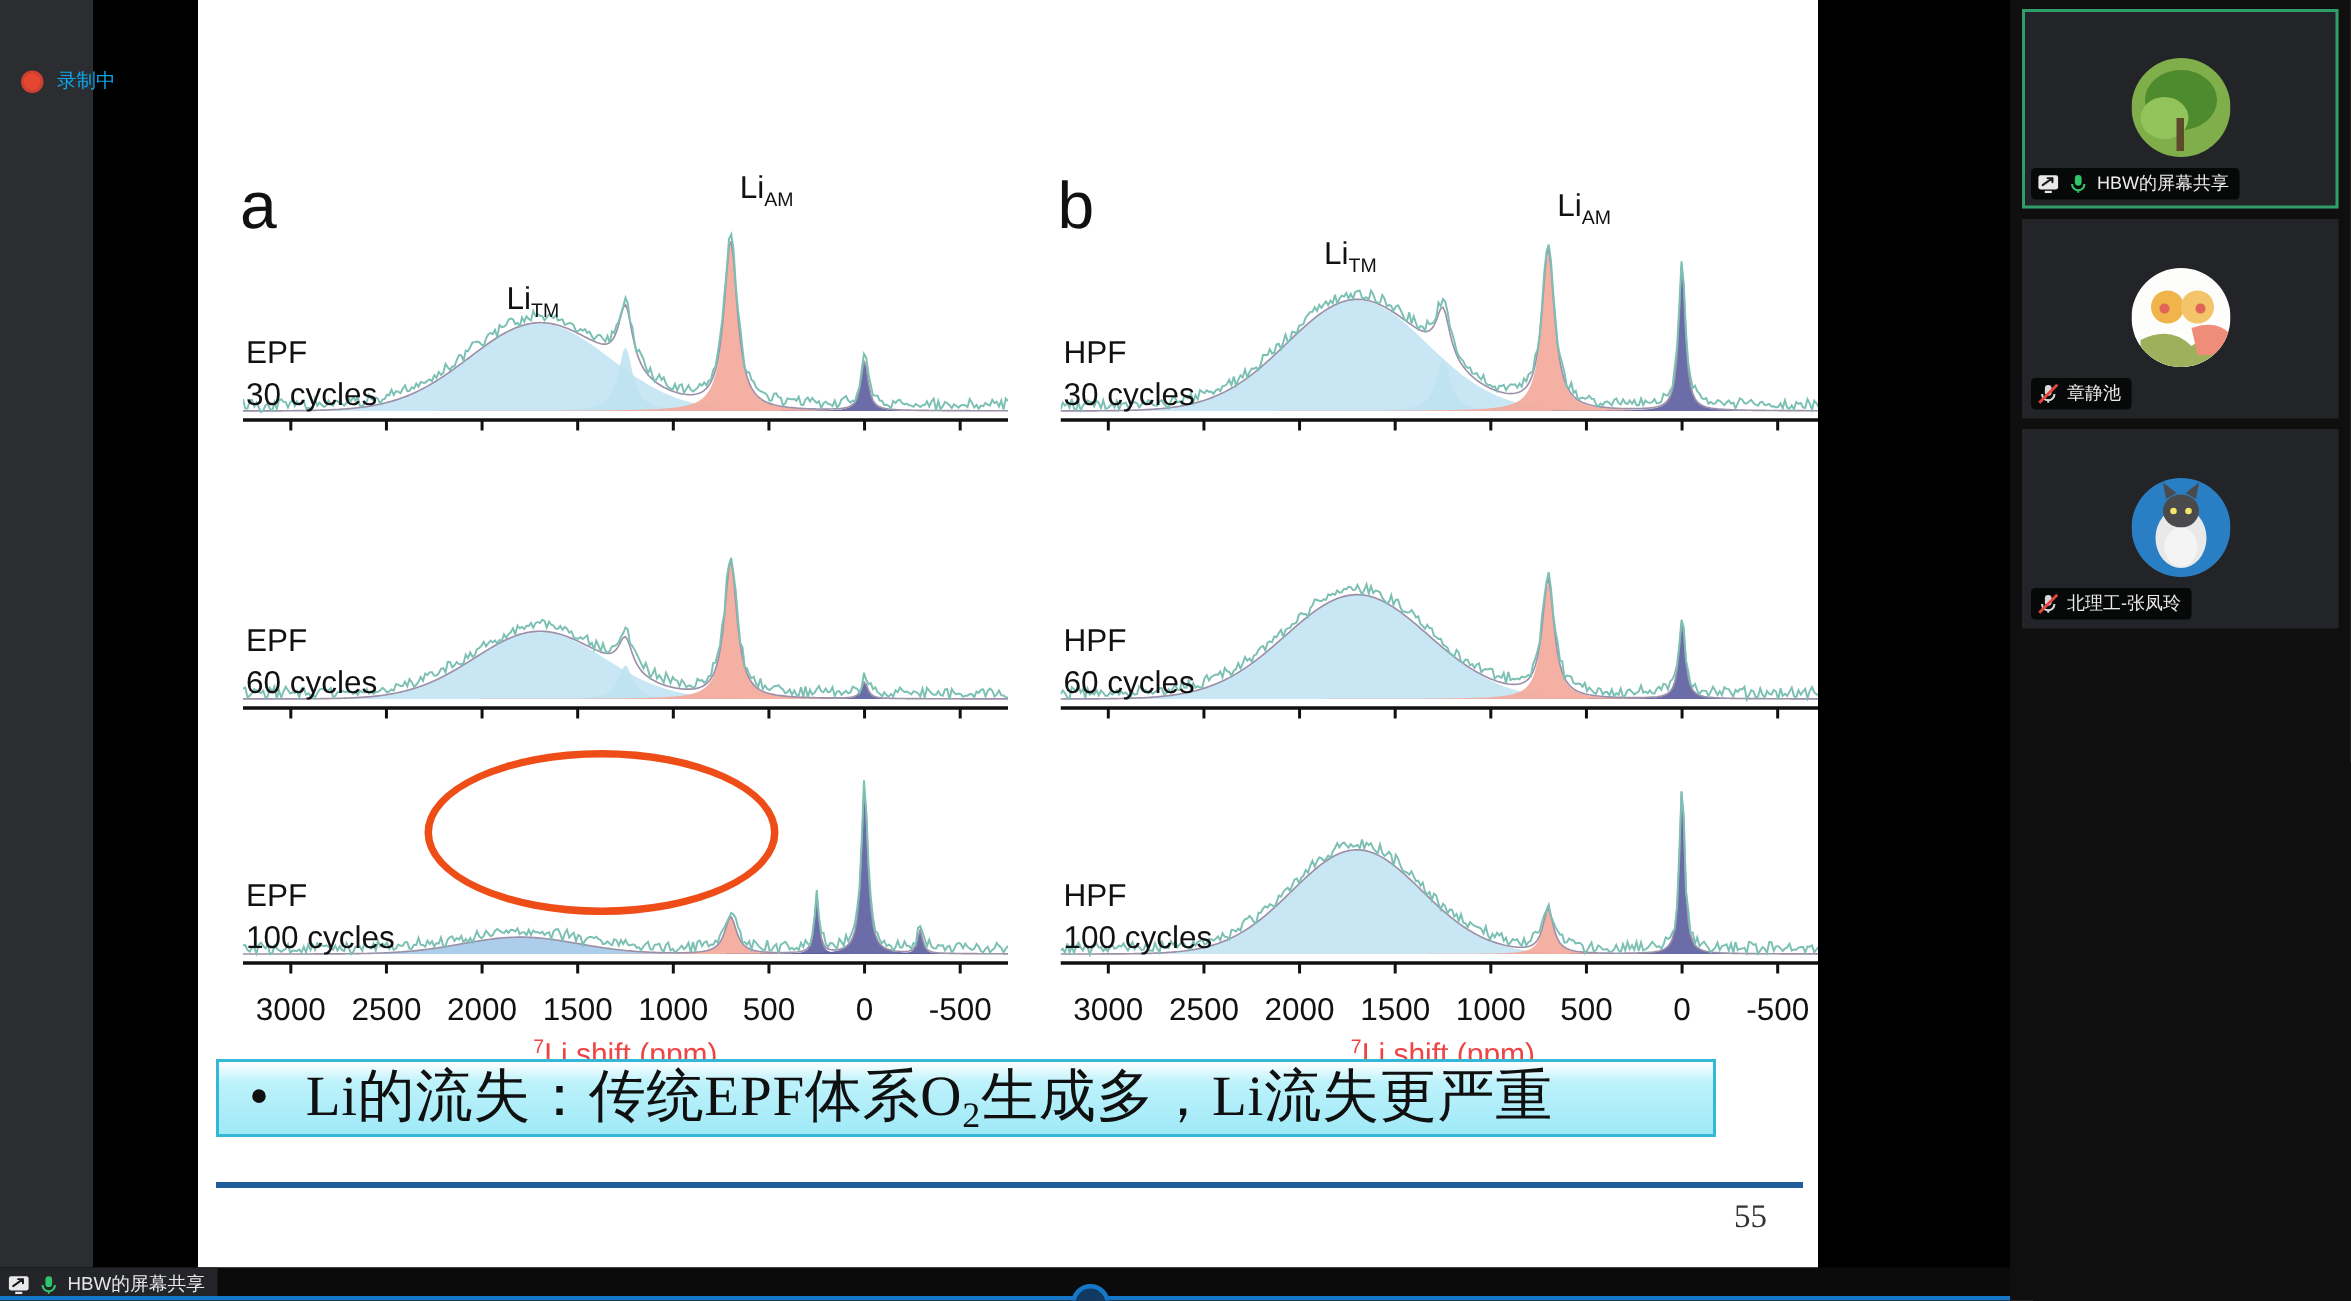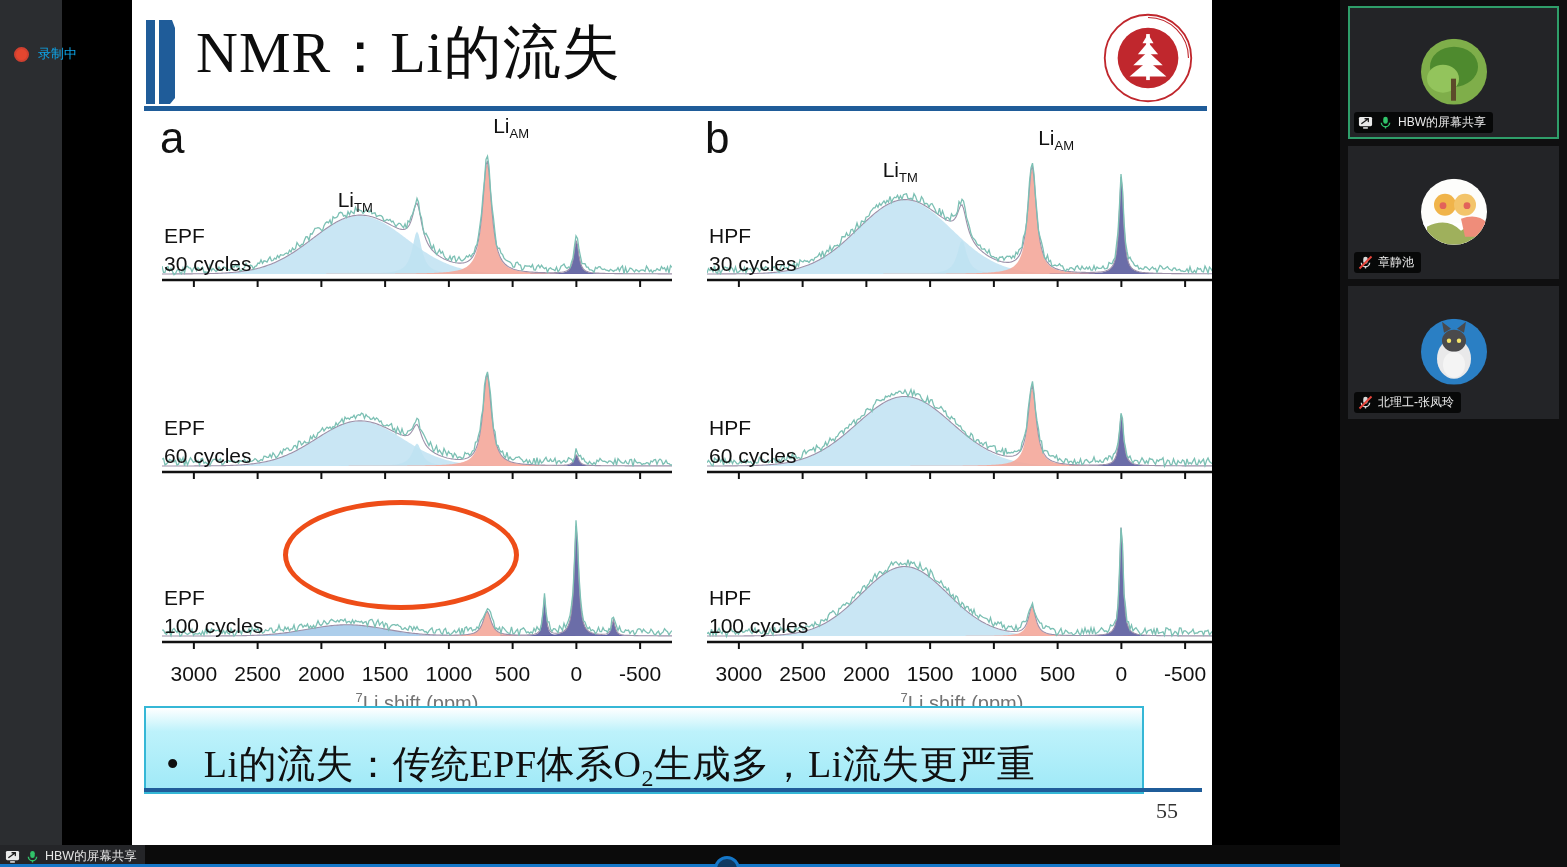--- a/index.html
+++ b/index.html
@@ -39,27 +39,27 @@
   .panel-letter{ position:absolute; left:8px; top:8px; font-size:44px;
                  color:#111; font-family:"Liberation Sans", sans-serif; line-height:1; }
   .spec{ position:absolute; left:10px; width:510px; height:170px; }
   .spec-label{ position:absolute; left:2px; top:76px; font-size:21px; color:#111;
                line-height:1.35; white-space:pre-line; z-index:4; }
   .peaklabel{ position:absolute; font-size:21px; color:#111; z-index:4; white-space:nowrap;}
   .peaklabel sub{ font-size:13px; }
   .axis-nums{ position:absolute; left:10px; width:510px; display:flex;
               font-size:21px; color:#111; }
   .axis-nums span{ position:absolute; transform:translateX(-50%); }
-  .axis-title{ position:absolute; width:510px; text-align:center; font-size:20px; color:#737373; }
+  .axis-title{ position:absolute; width:510px; text-align:center; font-size:20px; color:#ef4444; }
   .axis-title sup{ font-size:13px; }
 
   
-  .callout{ position:absolute; left:12px; top:706px; width:1000px; height:88px;
+  .callout{ position:absolute; left:12px; top:706px; width:1000px; height:52px;
             background:linear-gradient(#ffffff 0%, #bdf2fb 28%, #9fe9f7 100%);
-            border:2px solid #35b7d6; display:flex; align-items:flex-end; }
+            border:2px solid #35b7d6; display:flex; align-items:center; }
   .callout-text{ font-family:"Liberation Serif", serif; font-size:38px; color:#101010;
                  white-space:nowrap; padding-left:20px; letter-spacing:0.5px; }
   .callout-text sub{ font-size:24px; }
   .bottom-rule{ position:absolute; left:12px; top:788px; width:1058px; height:4px;
                 background:#1f5c99; }
   .page-num{ position:absolute; right:34px; top:798px; font-size:22px; color:#333;
              font-family:"Liberation Serif", serif;text-align:right; }
 
   .slide-right-black{ position:absolute; left:1212px; top:0; width:128px; height:845px;
                       background:#000; }
@@ -98,40 +98,20 @@
 
   <div class="left-strip"></div>
   <div class="left-black"></div>
   <div class="rec-wrap">
     <div class="rec-dot"></div>
     <div class="rec-label">录制中</div>
   </div>
 
   <div class="slide">
 
-    <div class="title-row">
-      <svg class="title-bar-icon" viewBox="0 0 34 88">
-        <path d="M2 2 H11 V86 H2 Z" fill="#1f5c99"></path>
-        <path d="M15 2 H28 L31 10 V80 L26 86 H15 Z" fill="#1f5c99"></path>
-      </svg>
-      <div class="title-text">NMR：Li的流失</div>
-      <div class="title-underline"></div>
-      <svg class="logo" viewBox="0 0 100 100">
-        <circle cx="50" cy="50" r="47" fill="#fff" stroke="#c0272d" stroke-width="2"></circle>
-        <circle cx="50" cy="50" r="33" fill="#c0272d"></circle>
-        <g fill="#fff">
-          <polygon points="50,24 56,34 44,34"></polygon>
-          <polygon points="50,33 61,46 39,46"></polygon>
-          <polygon points="50,43 66,58 34,58"></polygon>
-          <polygon points="50,53 70,70 30,70"></polygon>
-          <rect x="48" y="24" width="4" height="50"></rect>
-        </g>
-        <path d="M50 6 A44 44 0 0 1 94 50" fill="none" stroke="#c0272d" stroke-width="1.2"></path>
-      </svg>
-    </div>
 
     <div class="figure">
       <div class="panel panel-a">
         <div class="panel-letter">a</div>
       <div class="spec" style="top: 38px;">
             <svg viewBox="0 0 510 152" width="510" height="152" style="position: absolute; left: 0px; top: 0px;">
               <polygon points="0,128 0.0,127.99 1.5,127.99 3.0,127.99 4.5,127.99 6.0,127.99 7.5,127.98 9.0,127.98 10.5,127.98 12.0,127.98 13.5,127.97 15.0,127.97 16.5,127.97 18.0,127.96 19.5,127.96 21.0,127.95 22.5,127.95 24.0,127.94 25.5,127.93 27.0,127.92 28.5,127.91 30.0,127.90 31.5,127.89 33.0,127.88 34.5,127.86 36.0,127.85 37.5,127.83 39.0,127.81 40.5,127.79 42.0,127.76 43.5,127.74 45.0,127.71 46.5,127.68 48.0,127.64 49.5,127.60 51.0,127.56 52.5,127.52 54.0,127.47 55.5,127.41 57.0,127.35 58.5,127.29 60.0,127.22 61.5,127.14 63.0,127.06 64.5,126.97 66.0,126.87 67.5,126.76 69.0,126.65 70.5,126.53 72.0,126.39 73.5,126.25 75.0,126.10 76.5,125.93 78.0,125.75 79.5,125.56 81.0,125.36 82.5,125.14 84.0,124.91 85.5,124.66 87.0,124.40 88.5,124.12 90.0,123.82 91.5,123.51 93.0,123.17 94.5,122.82 96.0,122.44 97.5,122.05 99.0,121.63 100.5,121.19 102.0,120.73 103.5,120.24 105.0,119.73 106.5,119.19 108.0,118.63 109.5,118.05 111.0,117.44 112.5,116.80 114.0,116.13 115.5,115.44 117.0,114.73 118.5,113.98 120.0,113.21 121.5,112.42 123.0,111.59 124.5,110.75 126.0,109.87 127.5,108.97 129.0,108.05 130.5,107.10 132.0,106.14 133.5,105.15 135.0,104.14 136.5,103.11 138.0,102.06 139.5,101.00 141.0,99.92 142.5,98.83 144.0,97.72 145.5,96.61 147.0,95.49 148.5,94.37 150.0,93.24 151.5,92.11 153.0,90.98 154.5,89.85 156.0,88.73 157.5,87.62 159.0,86.52 160.5,85.44 162.0,84.37 163.5,83.31 165.0,82.28 166.5,81.28 168.0,80.30 169.5,79.35 171.0,78.43 172.5,77.55 174.0,76.70 175.5,75.90 177.0,75.13 178.5,74.41 180.0,73.73 181.5,73.11 183.0,72.53 184.5,72.00 186.0,71.52 187.5,71.10 189.0,70.74 190.5,70.43 192.0,70.18 193.5,69.99 195.0,69.85 196.5,69.78 198.0,69.76 199.5,69.81 201.0,69.91 202.5,70.07 204.0,70.30 205.5,70.58 207.0,70.91 208.5,71.31 210.0,71.75 211.5,72.26 213.0,72.81 214.5,73.41 216.0,74.07 217.5,74.77 219.0,75.51 220.5,76.30 222.0,77.12 223.5,77.99 225.0,78.89 226.5,79.82 228.0,80.79 229.5,81.78 231.0,82.80 232.5,83.84 234.0,84.90 235.5,85.98 237.0,87.07 238.5,88.18 240.0,89.29 241.5,90.41 243.0,91.54 244.5,92.67 246.0,93.80 247.5,94.93 249.0,96.05 250.5,97.17 252.0,98.28 253.5,99.37 255.0,100.46 256.5,101.53 258.0,102.59 259.5,103.62 261.0,104.64 262.5,105.64 264.0,106.62 265.5,107.58 267.0,108.51 268.5,109.43 270.0,110.31 271.5,111.17 273.0,112.01 274.5,112.82 276.0,113.60 277.5,114.36 279.0,115.09 280.5,115.79 282.0,116.47 283.5,117.12 285.0,117.74 286.5,118.34 288.0,118.92 289.5,119.46 291.0,119.99 292.5,120.49 294.0,120.96 295.5,121.41 297.0,121.84 298.5,122.25 300.0,122.63 301.5,123.00 303.0,123.34 304.5,123.67 306.0,123.97 307.5,124.26 309.0,124.54 310.5,124.79 312.0,125.03 313.5,125.25 315.0,125.46 316.5,125.66 318.0,125.84 319.5,126.02 321.0,126.17 322.5,126.32 324.0,126.46 325.5,126.59 327.0,126.71 328.5,126.82 330.0,126.92 331.5,127.01 333.0,127.10 334.5,127.18 336.0,127.25 337.5,127.32 339.0,127.38 340.5,127.44 342.0,127.49 343.5,127.54 345.0,127.58 346.5,127.62 348.0,127.66 349.5,127.69 351.0,127.72 352.5,127.75 354.0,127.78 355.5,127.80 357.0,127.82 358.5,127.84 360.0,127.86 361.5,127.87 363.0,127.88 364.5,127.90 366.0,127.91 367.5,127.92 369.0,127.93 370.5,127.94 372.0,127.94 373.5,127.95 375.0,127.95 376.5,127.96 378.0,127.96 379.5,127.97 381.0,127.97 382.5,127.98 384.0,127.98 385.5,127.98 387.0,127.98 388.5,127.99 390.0,127.99 391.5,127.99 393.0,127.99 394.5,127.99 396.0,127.99 397.5,127.99 399.0,127.99 400.5,128.00 402.0,128.00 403.5,128.00 405.0,128.00 406.5,128.00 408.0,128.00 409.5,128.00 411.0,128.00 412.5,128.00 414.0,128.00 415.5,128.00 417.0,128.00 418.5,128.00 420.0,128.00 421.5,128.00 423.0,128.00 424.5,128.00 426.0,128.00 427.5,128.00 429.0,128.00 430.5,128.00 432.0,128.00 433.5,128.00 435.0,128.00 436.5,128.00 438.0,128.00 439.5,128.00 441.0,128.00 442.5,128.00 444.0,128.00 445.5,128.00 447.0,128.00 448.5,128.00 450.0,128.00 451.5,128.00 453.0,128.00 454.5,128.00 456.0,128.00 457.5,128.00 459.0,128.00 460.5,128.00 462.0,128.00 463.5,128.00 465.0,128.00 466.5,128.00 468.0,128.00 469.5,128.00 471.0,128.00 472.5,128.00 474.0,128.00 475.5,128.00 477.0,128.00 478.5,128.00 480.0,128.00 481.5,128.00 483.0,128.00 484.5,128.00 486.0,128.00 487.5,128.00 489.0,128.00 490.5,128.00 492.0,128.00 493.5,128.00 495.0,128.00 496.5,128.00 498.0,128.00 499.5,128.00 501.0,128.00 502.5,128.00 504.0,128.00 505.5,128.00 507.0,128.00 508.5,128.00 510.0,128.00 510,128" fill="#bfe2f2" fill-opacity="0.85"></polygon>
               <polygon points="0,128 0.0,127.98 1.5,127.98 3.0,127.98 4.5,127.98 6.0,127.98 7.5,127.98 9.0,127.98 10.5,127.98 12.0,127.98 13.5,127.98 15.0,127.98 16.5,127.98 18.0,127.98 19.5,127.97 21.0,127.97 22.5,127.97 24.0,127.97 25.5,127.97 27.0,127.97 28.5,127.97 30.0,127.97 31.5,127.97 33.0,127.97 34.5,127.97 36.0,127.97 37.5,127.97 39.0,127.97 40.5,127.97 42.0,127.97 43.5,127.97 45.0,127.97 46.5,127.97 48.0,127.97 49.5,127.97 51.0,127.97 52.5,127.97 54.0,127.97 55.5,127.96 57.0,127.96 58.5,127.96 60.0,127.96 61.5,127.96 63.0,127.96 64.5,127.96 66.0,127.96 67.5,127.96 69.0,127.96 70.5,127.96 72.0,127.96 73.5,127.96 75.0,127.96 76.5,127.96 78.0,127.96 79.5,127.95 81.0,127.95 82.5,127.95 84.0,127.95 85.5,127.95 87.0,127.95 88.5,127.95 90.0,127.95 91.5,127.95 93.0,127.95 94.5,127.95 96.0,127.94 97.5,127.94 99.0,127.94 100.5,127.94 102.0,127.94 103.5,127.94 105.0,127.94 106.5,127.94 108.0,127.94 109.5,127.93 111.0,127.93 112.5,127.93 114.0,127.93 115.5,127.93 117.0,127.93 118.5,127.92 120.0,127.92 121.5,127.92 123.0,127.92 124.5,127.92 126.0,127.92 127.5,127.91 129.0,127.91 130.5,127.91 132.0,127.91 133.5,127.91 135.0,127.90 136.5,127.90 138.0,127.90 139.5,127.90 141.0,127.89 142.5,127.89 144.0,127.89 145.5,127.88 147.0,127.88 148.5,127.88 150.0,127.87 151.5,127.87 153.0,127.87 154.5,127.86 156.0,127.86 157.5,127.85 159.0,127.85 160.5,127.84 162.0,127.84 163.5,127.83 165.0,127.83 166.5,127.82 168.0,127.82 169.5,127.81 171.0,127.80 172.5,127.80 174.0,127.79 175.5,127.78 177.0,127.77 178.5,127.76 180.0,127.75 181.5,127.74 183.0,127.73 184.5,127.72 186.0,127.71 187.5,127.69 189.0,127.68 190.5,127.67 192.0,127.65 193.5,127.63 195.0,127.61 196.5,127.59 198.0,127.57 199.5,127.55 201.0,127.52 202.5,127.50 204.0,127.47 205.5,127.44 207.0,127.40 208.5,127.36 210.0,127.32 211.5,127.27 213.0,127.22 214.5,127.16 216.0,127.10 217.5,127.03 219.0,126.95 220.5,126.85 222.0,126.75 223.5,126.63 225.0,126.50 226.5,126.34 228.0,126.16 229.5,125.95 231.0,125.70 232.5,125.40 234.0,125.04 235.5,124.61 237.0,124.07 238.5,123.41 240.0,122.57 241.5,121.49 243.0,120.08 244.5,118.21 246.0,115.70 247.5,112.29 249.0,107.67 250.5,101.65 252.0,94.58 253.5,88.16 255.0,85.44 256.5,88.16 258.0,94.58 259.5,101.65 261.0,107.67 262.5,112.29 264.0,115.70 265.5,118.21 267.0,120.08 268.5,121.49 270.0,122.57 271.5,123.41 273.0,124.07 274.5,124.61 276.0,125.04 277.5,125.40 279.0,125.70 280.5,125.95 282.0,126.16 283.5,126.34 285.0,126.50 286.5,126.63 288.0,126.75 289.5,126.85 291.0,126.95 292.5,127.03 294.0,127.10 295.5,127.16 297.0,127.22 298.5,127.27 300.0,127.32 301.5,127.36 303.0,127.40 304.5,127.44 306.0,127.47 307.5,127.50 309.0,127.52 310.5,127.55 312.0,127.57 313.5,127.59 315.0,127.61 316.5,127.63 318.0,127.65 319.5,127.67 321.0,127.68 322.5,127.69 324.0,127.71 325.5,127.72 327.0,127.73 328.5,127.74 330.0,127.75 331.5,127.76 333.0,127.77 334.5,127.78 336.0,127.79 337.5,127.80 339.0,127.80 340.5,127.81 342.0,127.82 343.5,127.82 345.0,127.83 346.5,127.83 348.0,127.84 349.5,127.84 351.0,127.85 352.5,127.85 354.0,127.86 355.5,127.86 357.0,127.87 358.5,127.87 360.0,127.87 361.5,127.88 363.0,127.88 364.5,127.88 366.0,127.89 367.5,127.89 369.0,127.89 370.5,127.90 372.0,127.90 373.5,127.90 375.0,127.90 376.5,127.91 378.0,127.91 379.5,127.91 381.0,127.91 382.5,127.91 384.0,127.92 385.5,127.92 387.0,127.92 388.5,127.92 390.0,127.92 391.5,127.92 393.0,127.93 394.5,127.93 396.0,127.93 397.5,127.93 399.0,127.93 400.5,127.93 402.0,127.94 403.5,127.94 405.0,127.94 406.5,127.94 408.0,127.94 409.5,127.94 411.0,127.94 412.5,127.94 414.0,127.94 415.5,127.95 417.0,127.95 418.5,127.95 420.0,127.95 421.5,127.95 423.0,127.95 424.5,127.95 426.0,127.95 427.5,127.95 429.0,127.95 430.5,127.95 432.0,127.96 433.5,127.96 435.0,127.96 436.5,127.96 438.0,127.96 439.5,127.96 441.0,127.96 442.5,127.96 444.0,127.96 445.5,127.96 447.0,127.96 448.5,127.96 450.0,127.96 451.5,127.96 453.0,127.96 454.5,127.96 456.0,127.97 457.5,127.97 459.0,127.97 460.5,127.97 462.0,127.97 463.5,127.97 465.0,127.97 466.5,127.97 468.0,127.97 469.5,127.97 471.0,127.97 472.5,127.97 474.0,127.97 475.5,127.97 477.0,127.97 478.5,127.97 480.0,127.97 481.5,127.97 483.0,127.97 484.5,127.97 486.0,127.97 487.5,127.97 489.0,127.97 490.5,127.97 492.0,127.98 493.5,127.98 495.0,127.98 496.5,127.98 498.0,127.98 499.5,127.98 501.0,127.98 502.5,127.98 504.0,127.98 505.5,127.98 507.0,127.98 508.5,127.98 510.0,127.98 510,128" fill="#bfe2f2" fill-opacity="0.9"></polygon>
               <polygon points="0,128 0.0,127.97 1.5,127.97 3.0,127.97 4.5,127.97 6.0,127.97 7.5,127.97 9.0,127.97 10.5,127.97 12.0,127.97 13.5,127.97 15.0,127.97 16.5,127.97 18.0,127.97 19.5,127.97 21.0,127.97 22.5,127.96 24.0,127.96 25.5,127.96 27.0,127.96 28.5,127.96 30.0,127.96 31.5,127.96 33.0,127.96 34.5,127.96 36.0,127.96 37.5,127.96 39.0,127.96 40.5,127.96 42.0,127.96 43.5,127.96 45.0,127.96 46.5,127.96 48.0,127.96 49.5,127.96 51.0,127.96 52.5,127.96 54.0,127.96 55.5,127.96 57.0,127.96 58.5,127.95 60.0,127.95 61.5,127.95 63.0,127.95 64.5,127.95 66.0,127.95 67.5,127.95 69.0,127.95 70.5,127.95 72.0,127.95 73.5,127.95 75.0,127.95 76.5,127.95 78.0,127.95 79.5,127.95 81.0,127.95 82.5,127.95 84.0,127.94 85.5,127.94 87.0,127.94 88.5,127.94 90.0,127.94 91.5,127.94 93.0,127.94 94.5,127.94 96.0,127.94 97.5,127.94 99.0,127.94 100.5,127.94 102.0,127.94 103.5,127.93 105.0,127.93 106.5,127.93 108.0,127.93 109.5,127.93 111.0,127.93 112.5,127.93 114.0,127.93 115.5,127.93 117.0,127.93 118.5,127.92 120.0,127.92 121.5,127.92 123.0,127.92 124.5,127.92 126.0,127.92 127.5,127.92 129.0,127.92 130.5,127.92 132.0,127.91 133.5,127.91 135.0,127.91 136.5,127.91 138.0,127.91 139.5,127.91 141.0,127.91 142.5,127.90 144.0,127.90 145.5,127.90 147.0,127.90 148.5,127.90 150.0,127.90 151.5,127.89 153.0,127.89 154.5,127.89 156.0,127.89 157.5,127.89 159.0,127.88 160.5,127.88 162.0,127.88 163.5,127.88 165.0,127.87 166.5,127.87 168.0,127.87 169.5,127.87 171.0,127.86 172.5,127.86 174.0,127.86 175.5,127.86 177.0,127.85 178.5,127.85 180.0,127.85 181.5,127.84 183.0,127.84 184.5,127.84 186.0,127.83 187.5,127.83 189.0,127.83 190.5,127.82 192.0,127.82 193.5,127.81 195.0,127.81 196.5,127.81 198.0,127.80 199.5,127.80 201.0,127.79 202.5,127.79 204.0,127.78 205.5,127.78 207.0,127.77 208.5,127.76 210.0,127.76 211.5,127.75 213.0,127.75 214.5,127.74 216.0,127.73 217.5,127.72 219.0,127.72 220.5,127.71 222.0,127.70 223.5,127.69 225.0,127.68 226.5,127.67 228.0,127.66 229.5,127.65 231.0,127.64 232.5,127.63 234.0,127.61 235.5,127.60 237.0,127.59 238.5,127.57 240.0,127.56 241.5,127.54 243.0,127.53 244.5,127.51 246.0,127.49 247.5,127.47 249.0,127.45 250.5,127.43 252.0,127.40 253.5,127.38 255.0,127.35 256.5,127.32 258.0,127.29 259.5,127.26 261.0,127.22 262.5,127.19 264.0,127.15 265.5,127.10 267.0,127.06 268.5,127.01 270.0,126.95 271.5,126.89 273.0,126.83 274.5,126.76 276.0,126.68 277.5,126.60 279.0,126.51 280.5,126.41 282.0,126.30 283.5,126.18 285.0,126.04 286.5,125.89 288.0,125.72 289.5,125.53 291.0,125.31 292.5,125.06 294.0,124.78 295.5,124.46 297.0,124.08 298.5,123.65 300.0,123.13 301.5,122.53 303.0,121.80 304.5,120.93 306.0,119.86 307.5,118.53 309.0,116.87 310.5,114.76 312.0,112.02 313.5,108.39 315.0,103.52 316.5,96.84 318.0,87.57 319.5,74.75 321.0,57.71 322.5,37.70 324.0,20.73 325.5,16.55 327.0,28.23 328.5,47.84 330.0,66.76 331.5,81.67 333.0,92.59 334.5,100.45 336.0,106.14 337.5,110.34 339.0,113.48 340.5,115.88 342.0,117.75 343.5,119.23 345.0,120.42 346.5,121.39 348.0,122.18 349.5,122.84 351.0,123.40 352.5,123.87 354.0,124.28 355.5,124.62 357.0,124.93 358.5,125.19 360.0,125.42 361.5,125.62 363.0,125.80 364.5,125.97 366.0,126.11 367.5,126.24 369.0,126.36 370.5,126.46 372.0,126.56 373.5,126.64 375.0,126.72 376.5,126.80 378.0,126.86 379.5,126.92 381.0,126.98 382.5,127.03 384.0,127.08 385.5,127.13 387.0,127.17 388.5,127.21 390.0,127.24 391.5,127.28 393.0,127.31 394.5,127.34 396.0,127.36 397.5,127.39 399.0,127.41 400.5,127.44 402.0,127.46 403.5,127.48 405.0,127.50 406.5,127.52 408.0,127.53 409.5,127.55 411.0,127.57 412.5,127.58 414.0,127.59 415.5,127.61 417.0,127.62 418.5,127.63 420.0,127.64 421.5,127.66 423.0,127.67 424.5,127.68 426.0,127.69 427.5,127.69 429.0,127.70 430.5,127.71 432.0,127.72 433.5,127.73 435.0,127.73 436.5,127.74 438.0,127.75 439.5,127.76 441.0,127.76 442.5,127.77 444.0,127.77 445.5,127.78 447.0,127.78 448.5,127.79 450.0,127.79 451.5,127.80 453.0,127.80 454.5,127.81 456.0,127.81 457.5,127.82 459.0,127.82 460.5,127.83 462.0,127.83 463.5,127.83 465.0,127.84 466.5,127.84 468.0,127.84 469.5,127.85 471.0,127.85 472.5,127.85 474.0,127.86 475.5,127.86 477.0,127.86 478.5,127.86 480.0,127.87 481.5,127.87 483.0,127.87 484.5,127.87 486.0,127.88 487.5,127.88 489.0,127.88 490.5,127.88 492.0,127.88 493.5,127.89 495.0,127.89 496.5,127.89 498.0,127.89 499.5,127.89 501.0,127.90 502.5,127.90 504.0,127.90 505.5,127.90 507.0,127.90 508.5,127.90 510.0,127.91 510,128" fill="#f4a79a" fill-opacity="0.9"></polygon>
               <polygon points="0,128 0.0,128.00 1.5,128.00 3.0,128.00 4.5,128.00 6.0,128.00 7.5,128.00 9.0,128.00 10.5,128.00 12.0,128.00 13.5,128.00 15.0,128.00 16.5,128.00 18.0,128.00 19.5,128.00 21.0,128.00 22.5,128.00 24.0,128.00 25.5,128.00 27.0,128.00 28.5,128.00 30.0,128.00 31.5,128.00 33.0,128.00 34.5,128.00 36.0,128.00 37.5,128.00 39.0,128.00 40.5,128.00 42.0,128.00 43.5,128.00 45.0,128.00 46.5,128.00 48.0,128.00 49.5,128.00 51.0,128.00 52.5,128.00 54.0,128.00 55.5,128.00 57.0,128.00 58.5,128.00 60.0,128.00 61.5,128.00 63.0,128.00 64.5,128.00 66.0,128.00 67.5,128.00 69.0,128.00 70.5,128.00 72.0,128.00 73.5,128.00 75.0,128.00 76.5,128.00 78.0,128.00 79.5,128.00 81.0,128.00 82.5,128.00 84.0,128.00 85.5,128.00 87.0,128.00 88.5,128.00 90.0,128.00 91.5,128.00 93.0,128.00 94.5,128.00 96.0,128.00 97.5,128.00 99.0,128.00 100.5,128.00 102.0,128.00 103.5,128.00 105.0,128.00 106.5,128.00 108.0,128.00 109.5,128.00 111.0,128.00 112.5,128.00 114.0,128.00 115.5,128.00 117.0,128.00 118.5,128.00 120.0,128.00 121.5,128.00 123.0,128.00 124.5,128.00 126.0,128.00 127.5,128.00 129.0,128.00 130.5,128.00 132.0,128.00 133.5,128.00 135.0,128.00 136.5,128.00 138.0,128.00 139.5,128.00 141.0,128.00 142.5,128.00 144.0,128.00 145.5,128.00 147.0,128.00 148.5,128.00 150.0,128.00 151.5,128.00 153.0,128.00 154.5,128.00 156.0,128.00 157.5,128.00 159.0,128.00 160.5,128.00 162.0,128.00 163.5,128.00 165.0,128.00 166.5,128.00 168.0,128.00 169.5,128.00 171.0,128.00 172.5,128.00 174.0,128.00 175.5,128.00 177.0,128.00 178.5,128.00 180.0,128.00 181.5,128.00 183.0,128.00 184.5,127.99 186.0,127.99 187.5,127.99 189.0,127.99 190.5,127.99 192.0,127.99 193.5,127.99 195.0,127.99 196.5,127.99 198.0,127.99 199.5,127.99 201.0,127.99 202.5,127.99 204.0,127.99 205.5,127.99 207.0,127.99 208.5,127.99 210.0,127.99 211.5,127.99 213.0,127.99 214.5,127.99 216.0,127.99 217.5,127.99 219.0,127.99 220.5,127.99 222.0,127.99 223.5,127.99 225.0,127.99 226.5,127.99 228.0,127.99 229.5,127.99 231.0,127.99 232.5,127.99 234.0,127.99 235.5,127.99 237.0,127.99 238.5,127.99 240.0,127.99 241.5,127.99 243.0,127.99 244.5,127.99 246.0,127.99 247.5,127.99 249.0,127.99 250.5,127.99 252.0,127.99 253.5,127.99 255.0,127.99 256.5,127.99 258.0,127.99 259.5,127.99 261.0,127.99 262.5,127.99 264.0,127.99 265.5,127.99 267.0,127.99 268.5,127.99 270.0,127.99 271.5,127.99 273.0,127.99 274.5,127.99 276.0,127.99 277.5,127.99 279.0,127.99 280.5,127.99 282.0,127.98 283.5,127.98 285.0,127.98 286.5,127.98 288.0,127.98 289.5,127.98 291.0,127.98 292.5,127.98 294.0,127.98 295.5,127.98 297.0,127.98 298.5,127.98 300.0,127.98 301.5,127.98 303.0,127.98 304.5,127.98 306.0,127.98 307.5,127.98 309.0,127.98 310.5,127.98 312.0,127.97 313.5,127.97 315.0,127.97 316.5,127.97 318.0,127.97 319.5,127.97 321.0,127.97 322.5,127.97 324.0,127.97 325.5,127.97 327.0,127.97 328.5,127.96 330.0,127.96 331.5,127.96 333.0,127.96 334.5,127.96 336.0,127.96 337.5,127.96 339.0,127.95 340.5,127.95 342.0,127.95 343.5,127.95 345.0,127.95 346.5,127.94 348.0,127.94 349.5,127.94 351.0,127.93 352.5,127.93 354.0,127.93 355.5,127.92 357.0,127.92 358.5,127.92 360.0,127.91 361.5,127.91 363.0,127.90 364.5,127.89 366.0,127.89 367.5,127.88 369.0,127.87 370.5,127.86 372.0,127.85 373.5,127.84 375.0,127.83 376.5,127.82 378.0,127.80 379.5,127.78 381.0,127.76 382.5,127.74 384.0,127.72 385.5,127.69 387.0,127.65 388.5,127.61 390.0,127.56 391.5,127.50 393.0,127.43 394.5,127.34 396.0,127.23 397.5,127.10 399.0,126.92 400.5,126.68 402.0,126.36 403.5,125.90 405.0,125.24 406.5,124.22 408.0,122.55 409.5,119.64 411.0,114.27 412.5,104.78 414.0,94.99 415.5,99.06 417.0,110.09 418.5,117.38 420.0,121.31 421.5,123.49 423.0,124.79 424.5,125.61 426.0,126.15 427.5,126.53 429.0,126.81 430.5,127.01 432.0,127.17 433.5,127.29 435.0,127.39 436.5,127.47 438.0,127.53 439.5,127.59 441.0,127.63 442.5,127.67 444.0,127.70 445.5,127.73 447.0,127.75 448.5,127.77 450.0,127.79 451.5,127.81 453.0,127.82 454.5,127.84 456.0,127.85 457.5,127.86 459.0,127.87 460.5,127.88 462.0,127.88 463.5,127.89 465.0,127.90 466.5,127.90 468.0,127.91 469.5,127.91 471.0,127.92 472.5,127.92 474.0,127.93 475.5,127.93 477.0,127.93 478.5,127.94 480.0,127.94 481.5,127.94 483.0,127.94 484.5,127.95 486.0,127.95 487.5,127.95 489.0,127.95 490.5,127.95 492.0,127.96 493.5,127.96 495.0,127.96 496.5,127.96 498.0,127.96 499.5,127.96 501.0,127.96 502.5,127.97 504.0,127.97 505.5,127.97 507.0,127.97 508.5,127.97 510.0,127.97 510,128" fill="#5b5d9e" fill-opacity="0.9"></polygon>

